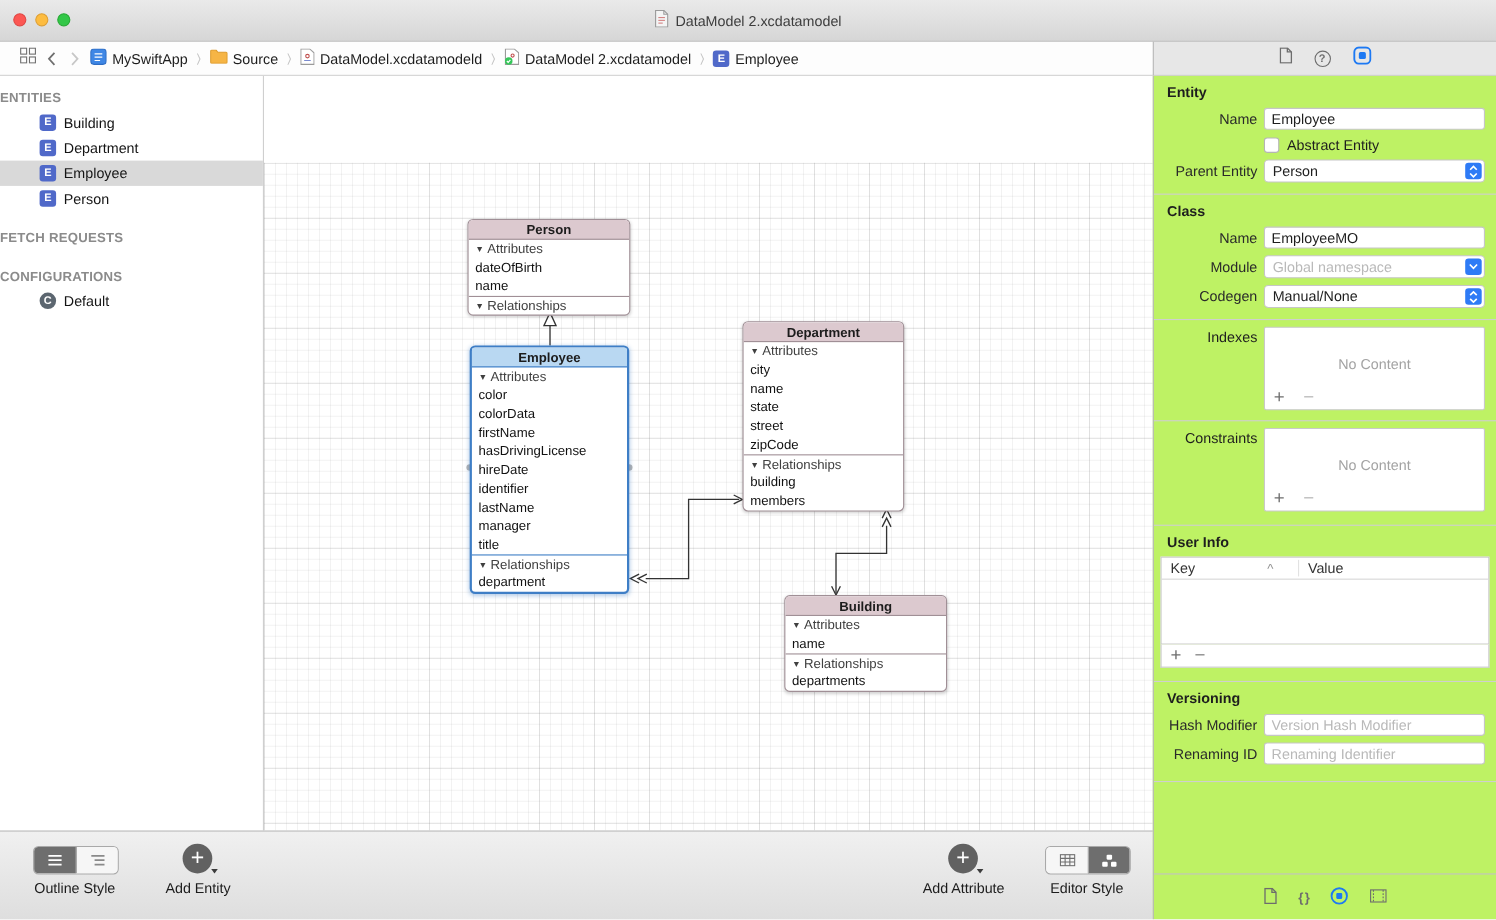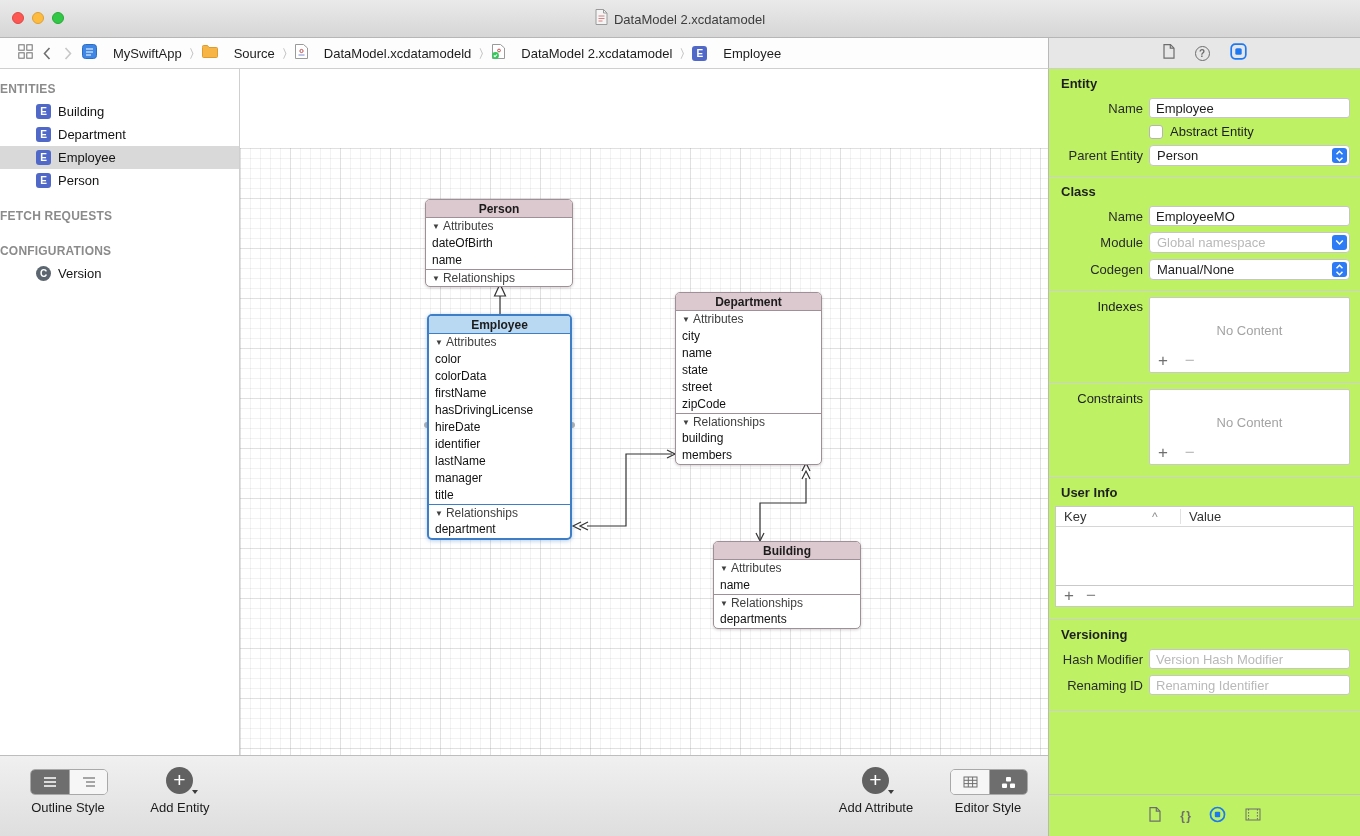--- a/index.html
+++ b/index.html
@@ -15,21 +15,21 @@
   .tl.yellow { background:#fdbc40; border:1px solid #de9f34; }
   .tl.green  { background:#33c748; border:1px solid #27aa35; }
   .title-center { position:absolute; left:0; right:0; top:0; height:38px;
     display:flex; align-items:center; justify-content:center; gap:6px; }
   .title-text { font-size:13px; color:#3c3c3c; }
 
   
   .jumpbar { position:absolute; left:0; top:38px; width:1048px; height:31px; background:#fdfdfd;
     border-bottom:1px solid #cfcfcf; display:flex; align-items:center; padding-left:18px; gap:7px; }
   .jb-sep { color:#c3c3c3; font-size:12px; padding:0 1px; }
-  .jb-item { display:flex; align-items:center; gap:16px; font-size:13px; color:#1d1d1d;justify-content:center; }
+  .jb-item { display:flex; align-items:center; gap:5px; font-size:13px; color:#1d1d1d;justify-content:center; }
   .nav-chev { display:flex; align-items:center; padding:0 3px; }
   .badge { width:15px; height:15px; border-radius:3px; background:#5069c9; color:#fff;
     font-size:10px; font-weight:bold; display:inline-flex; align-items:center; justify-content:center; }
   .badge.circle { border-radius:50%; background:#5c6670; }
 
   
   .insp-tabs { position:absolute; left:1048px; top:38px; width:312px; height:31px; background:#e7e7e7;
     border-bottom:1px solid #cfcfcf; border-left:1px solid #b9b9b9;
     display:flex; align-items:center; justify-content:center; gap:20px; }
   .circle-icon { width:15px; height:15px; border-radius:50%; border:1.4px solid #6d6d6d; color:#6d6d6d;
@@ -241,21 +241,21 @@
     <div class="sb-row">
       <span class="badge">E</span>
       <span>Person</span>
     </div>
     <div class="sb-gap"></div>
     <div class="sb-header">FETCH REQUESTS</div>
     <div class="sb-gap"></div>
     <div class="sb-header">CONFIGURATIONS</div>
     <div class="sb-row">
       <span class="badge circle">C</span>
-      <span>Version</span>
+      <span>Default</span>
     </div>
   </div>
 
   <div class="canvas">
     <div class="grid"></div>
 
     <svg class="connectors" width="808" height="686">
 
       <line x1="260" y1="245" x2="260" y2="227"></line>
       <path class="inherit" d="M260 215 L254.5 227 L265.5 227 Z"></path>

